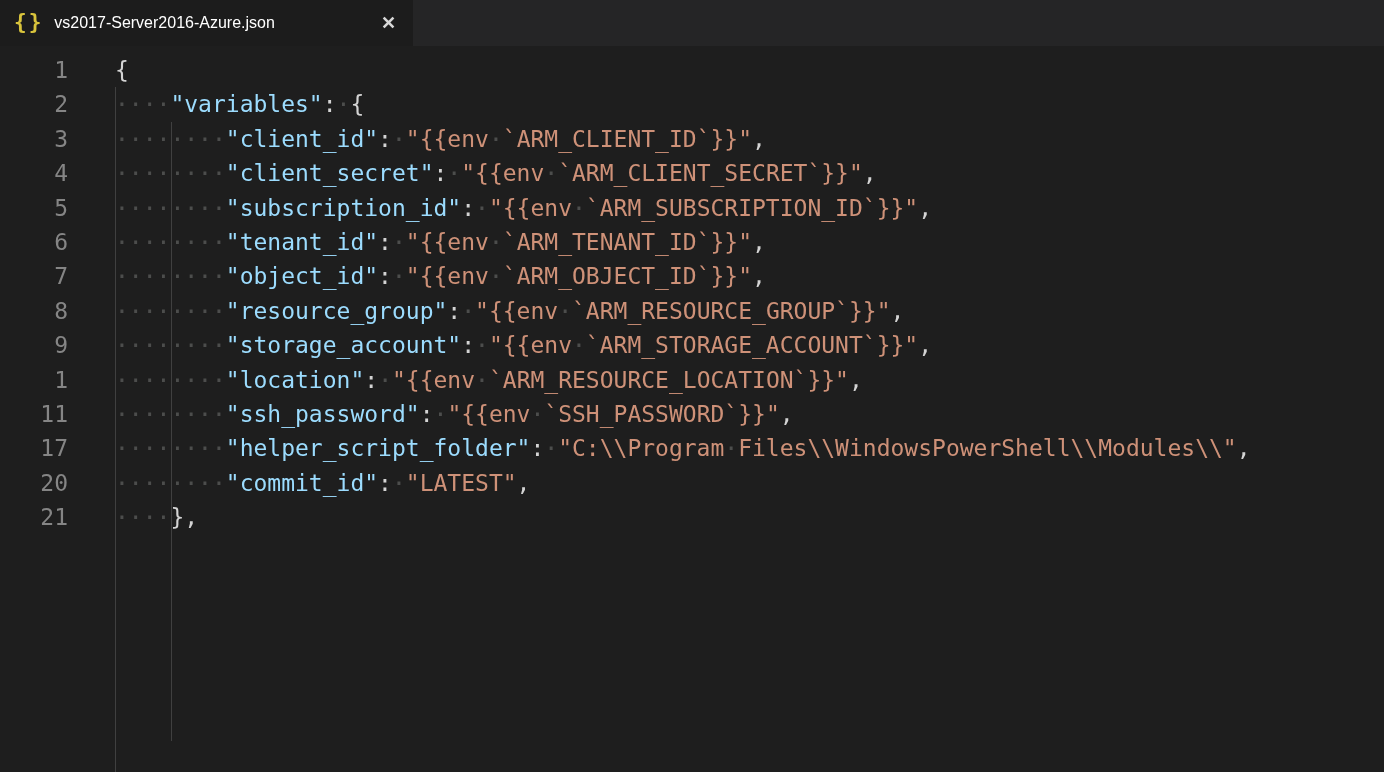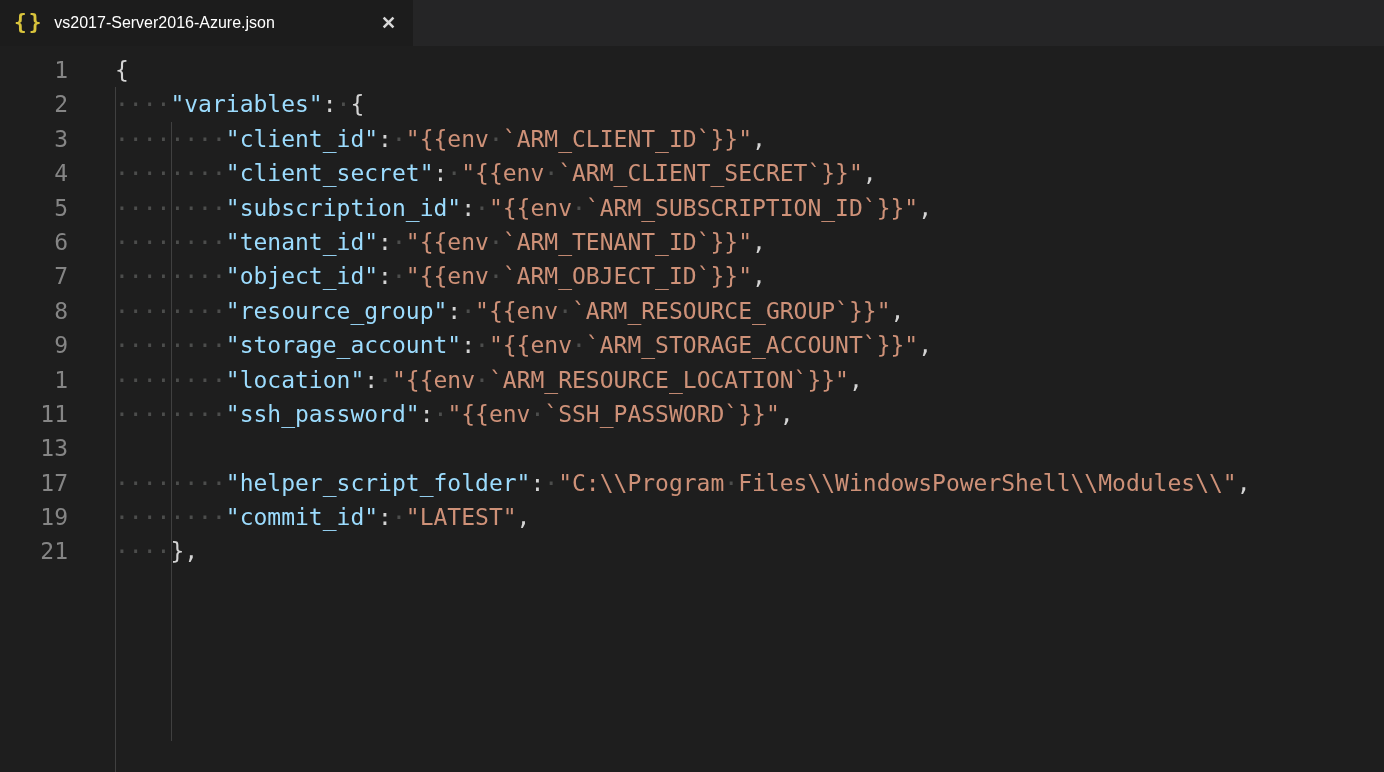--- a/index.html
+++ b/index.html
@@ -101,29 +101,25 @@
         </div>
         <div class="row">
           <div class="ln">1</div>
           <div class="lc"><span class="lw"><span class="ws">········</span><span class="t-k">"location"</span><span class="t-p">:</span><span class="ws">·</span><span class="t-s">"{{env</span><span class="ws">·</span><span class="t-s">`ARM_RESOURCE_LOCATION`}}"</span><span class="t-p">,</span></span></div>
         </div>
         <div class="row">
           <div class="ln">11</div>
           <div class="lc"><span class="lw"><span class="ws">········</span><span class="t-k">"ssh_password"</span><span class="t-p">:</span><span class="ws">·</span><span class="t-s">"{{env</span><span class="ws">·</span><span class="t-s">`SSH_PASSWORD`}}"</span><span class="t-p">,</span></span></div>
         </div>
         <div class="row">
-          <div class="ln">13</div>
-          <div class="lc"><span class="lw"></span></div>
-        </div>
-        <div class="row">
           <div class="ln">17</div>
           <div class="lc"><span class="lw"><span class="ws">········</span><span class="t-k">"helper_script_folder"</span><span class="t-p">:</span><span class="ws">·</span><span class="t-s">"C:\\Program</span><span class="ws">·</span><span class="t-s">Files\\WindowsPowerShell\\Modules\\"</span><span class="t-p">,</span></span></div>
         </div>
         <div class="row">
-          <div class="ln">19</div>
+          <div class="ln">20</div>
           <div class="lc"><span class="lw"><span class="ws">········</span><span class="t-k">"commit_id"</span><span class="t-p">:</span><span class="ws">·</span><span class="t-s">"LATEST"</span><span class="t-p">,</span></span></div>
         </div>
         <div class="row">
           <div class="ln">21</div>
           <div class="lc"><span class="lw"><span class="ws">····</span><span class="t-p">},</span></span></div>
         </div>
       </div>
     <div class="guide" id="guideA"></div>
     <div class="guide" id="guideB"></div>
   </div>

